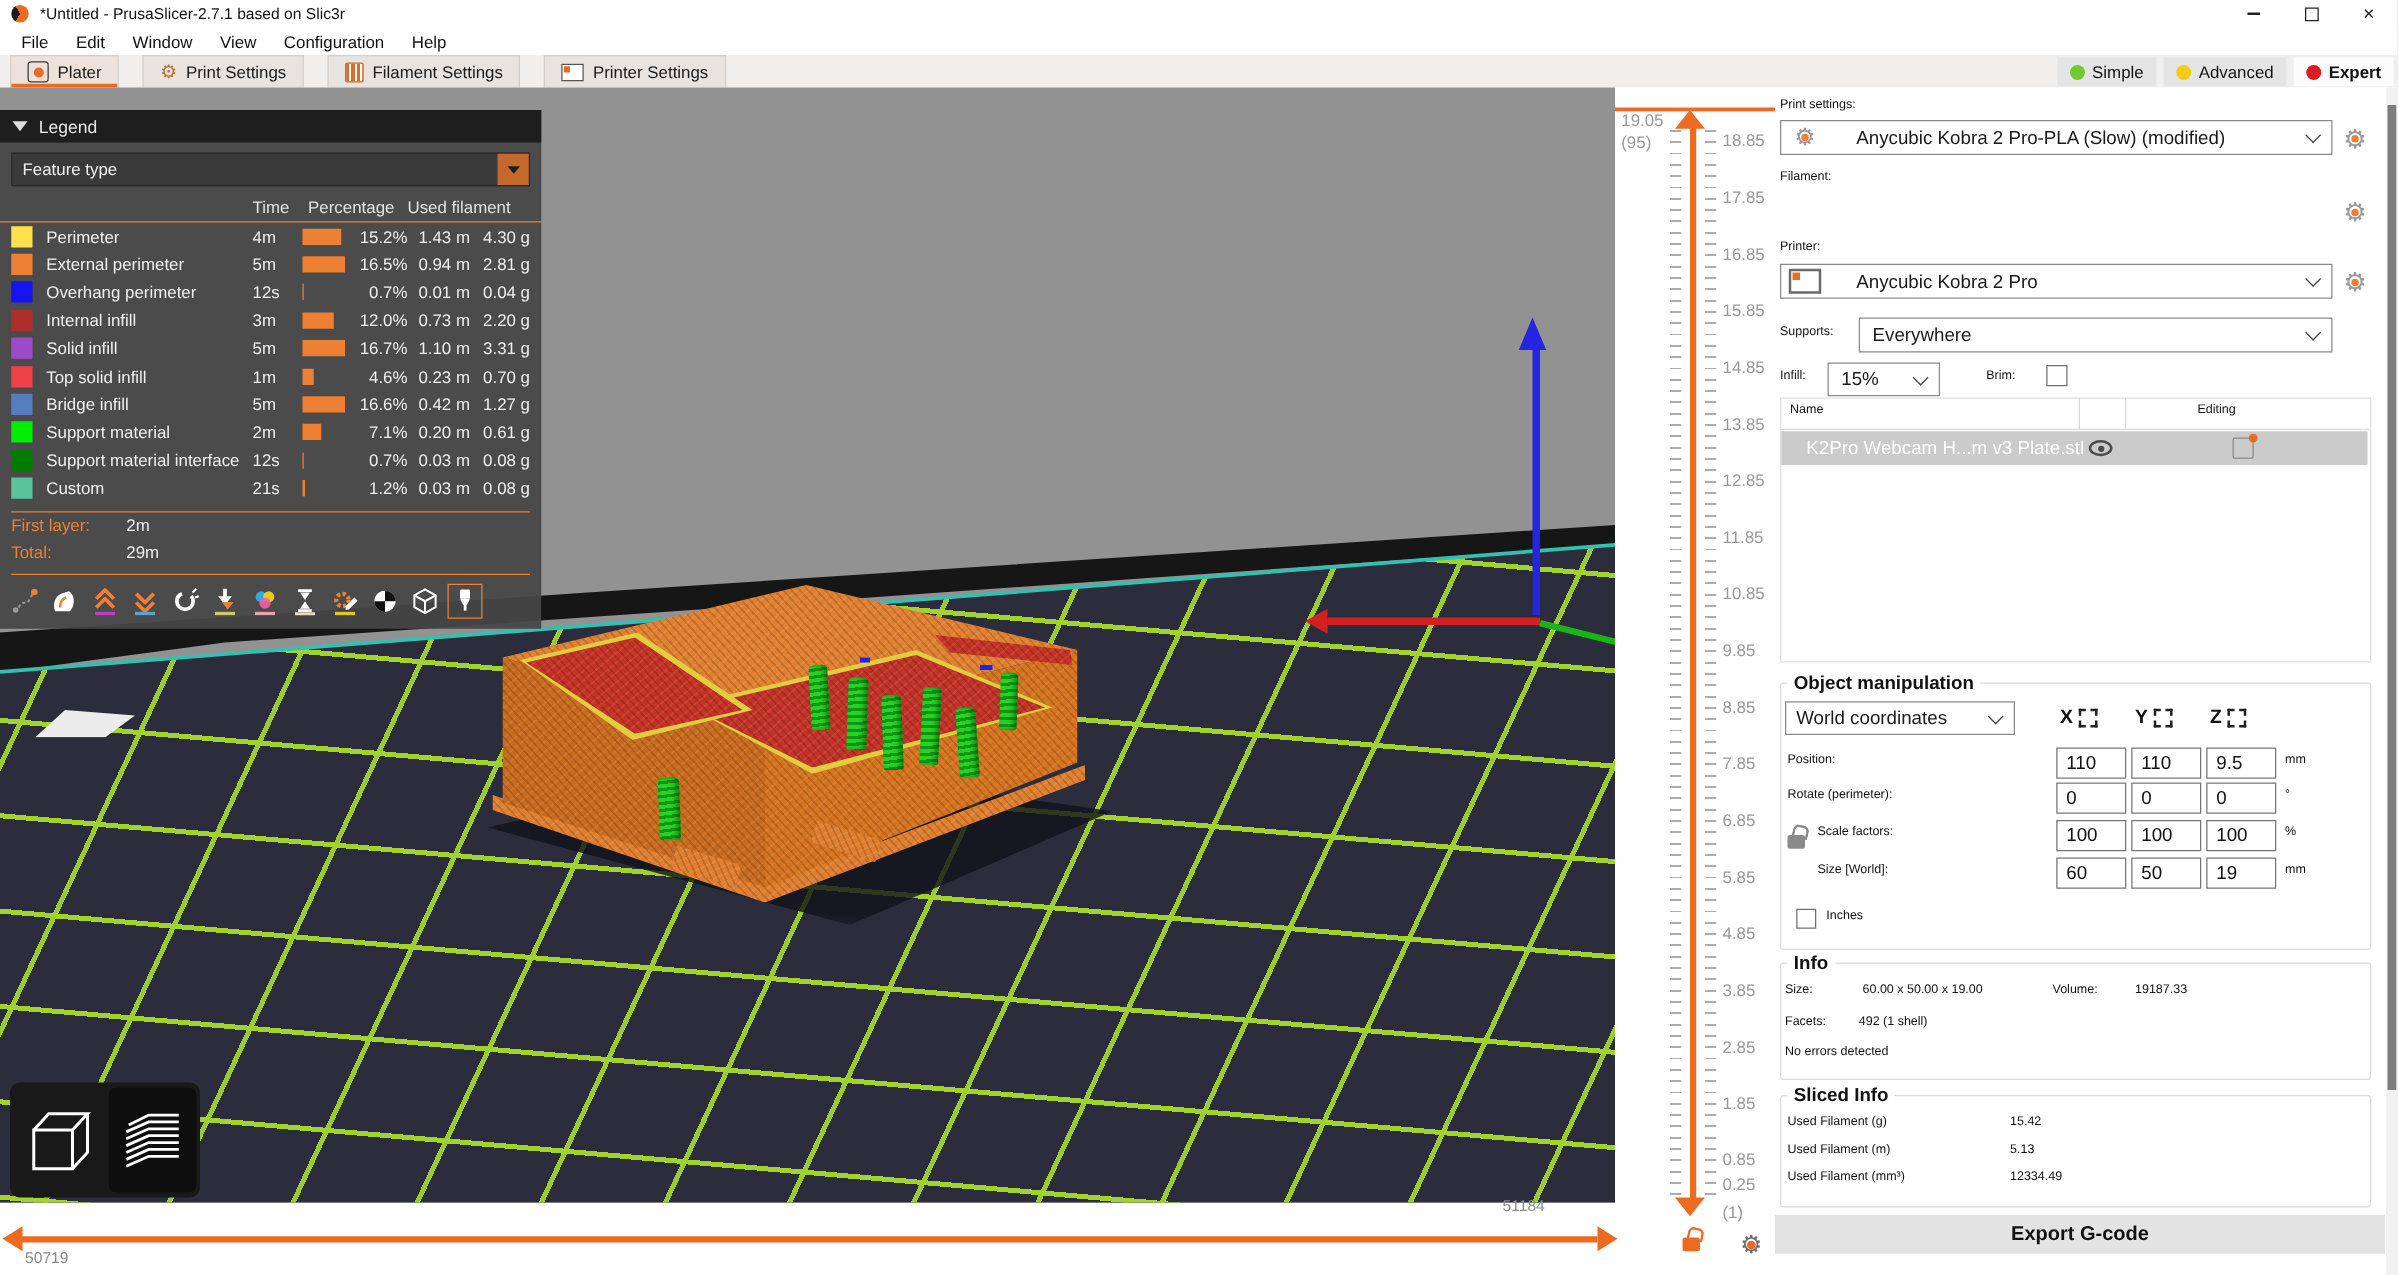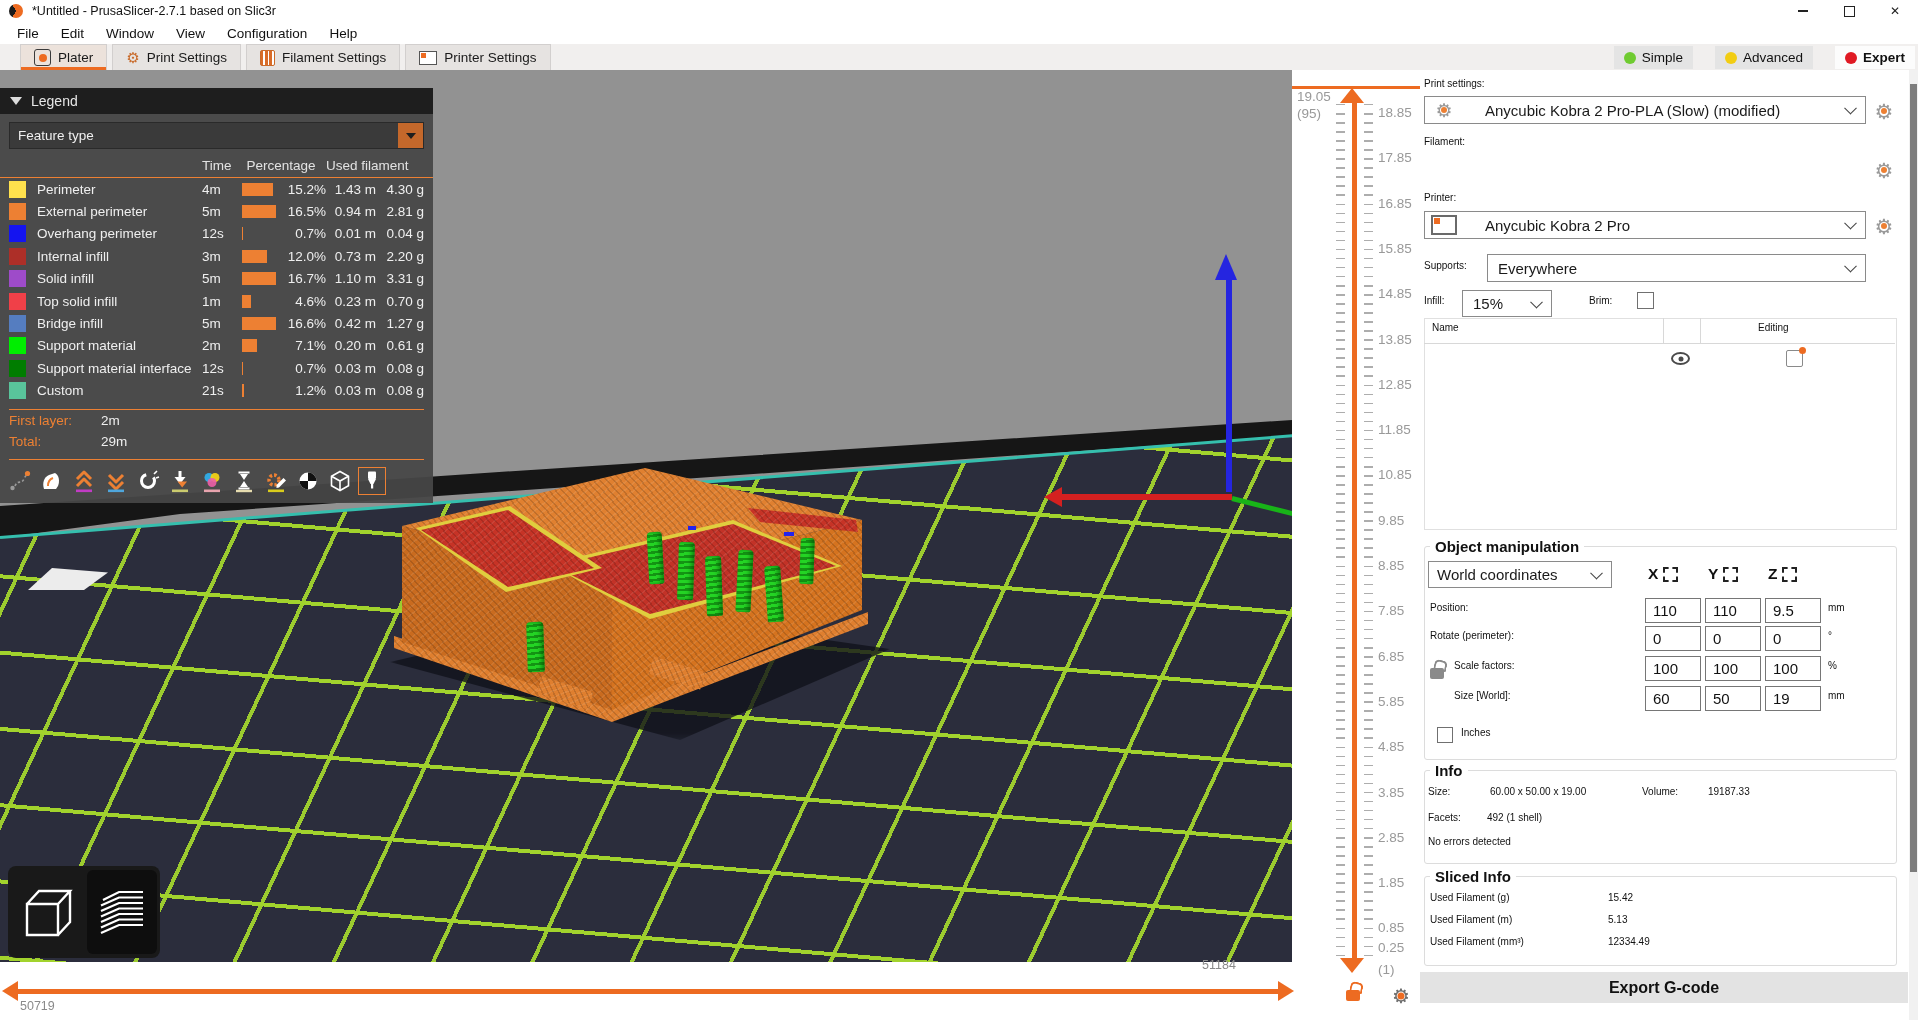--- a/index.html
+++ b/index.html
@@ -13,30 +13,30 @@
   .wbtn{width:46px;height:22px;display:flex;align-items:center;justify-content:center;color:#222;}
   .wbtn .minus{width:10px;height:1.5px;background:#222;}
   .wbtn .square{width:9px;height:9px;border:1.2px solid #222;}
   .wbtn .xchar{font-size:12px;line-height:1;}
 
   
   #menubar{position:absolute;left:0;top:22px;width:1918px;height:22px;background:#fff;display:flex;align-items:center;padding-left:6px;}
   .menu-item{font-size:13.5px;color:#111;padding:0 11px;height:22px;display:flex;align-items:center;}
 
   
-  #tabbar{position:absolute;left:0;top:44px;width:1918px;height:26px;background:#f1efee;display:flex;align-items:center;padding-left:20px;box-sizing:border-box;}
+  #tabbar{position:absolute;left:0;top:44px;width:1918px;height:26px;background:#f1efee;display:flex;align-items:center;padding-left:8px;box-sizing:border-box;gap:14px;}
   .tab{display:flex;align-items:center;gap:7px;padding:0 13px;height:26px;background:#e6e3e1;border:1px solid #d2cfce;border-bottom:none;margin-right:5px;font-size:13.5px;color:#1a1a1a;box-sizing:border-box;}
   .tab.sel{background:#ece2db;box-shadow:inset 0 -3px 0 #ED6B21;}
   .ti-plater{width:15px;height:15px;border:1.6px solid #3a3a3a;border-radius:3px;display:flex;align-items:center;justify-content:center;}
   .ti-plater i{width:8px;height:8px;border-radius:50%;background:#ED6B21;}
   .ti-gear{color:#C96B2B;font-size:15px;line-height:1;}
   .ti-fil{width:13px;height:14px;border-radius:2px;background:repeating-linear-gradient(90deg,#D96C28 0 2.5px,#fff 2.5px 4.2px);border:1px solid #C96B2B;}
   .ti-prn{width:16px;height:12px;border:1.6px solid #555;position:relative;background:#fff;}
   .ti-prn i{position:absolute;left:1px;top:1px;width:5px;height:5px;background:#ED6B21;}
-  #modes{position:absolute;right:3px;top:46px;display:flex;gap:22px;}
+  #modes{position:absolute;right:3px;top:46px;display:flex;gap:6px;}
   .mode{display:flex;align-items:center;gap:6px;padding:0 10px;height:23px;background:#e4e4e4;font-size:13.5px;color:#111;}
   .mode.sel{background:#fcfcfc;font-weight:bold;}
   .mode-dot{width:12px;height:12px;border-radius:50%;}
 
   
   #viewport{position:absolute;left:0;top:70px;width:1292px;height:892px;background:#929292;overflow:hidden;}
   #blackband{position:absolute;left:0;top:340px;width:1292px;height:140px;background:#161616;
     clip-path:polygon(0 96px,470px 64px,1292px 10px,1292px 26px,640px 72px,180px 104px,0 128px);}
   #bed{position:absolute;left:0;top:352px;width:1292px;height:610px;background-color:#2B2D3C;
     background-image:repeating-linear-gradient(5deg,transparent 0 72px,#A2D32D 72px 76px),repeating-linear-gradient(295deg,transparent 0 86px,#9CCB2F 86px 90px);
@@ -582,20 +582,23 @@
   </div>
   <span class="plabel" style="left:1589px;top:295px;">Brim:</span>
   <span class="cbox" style="left:1637px;top:292px;"></span>
 
   <div class="groupbox" style="left:1424px;top:318px;width:471px;height:210px;border-color:#e0e0e0;border-radius:0;"></div>
   <span class="plabel" style="left:1432px;top:322px;">Name</span>
   <span class="plabel" style="left:1758px;top:322px;">Editing</span>
   <div class="tbl-line" style="left:1424px;top:343px;width:471px;height:1px;"></div>
   <div class="tbl-line" style="left:1663px;top:318px;width:1px;height:25px;"></div>
   <div class="tbl-line" style="left:1700px;top:318px;width:1px;height:25px;"></div>
+  <div style="position:absolute;left:1425px;top:345px;width:469px;height:27px;background:#CBCBCB;color:#fff;font-size:15px;line-height:27px;padding-left:20px;box-sizing:border-box;white-space:nowrap;overflow:hidden;">
+    <span>K2Pro Webcam H...m v3 Plate.stl</span>
+  </div>
   <span class="eye" style="left:1671px;top:352px;">
       <i></i>
     </span>
   <span class="editicon" style="left:1786px;top:350px;">
       <i></i>
     </span>
 
   <div class="groupbox" style="left:1424px;top:546px;width:471px;height:212px;"></div>
   <span class="grouptitle" style="left:1430px;top:538px;">Object manipulation</span>
   <div class="combo" style="left:1428px;top:561px;width:184px;height:27px;padding-left:8px;">

